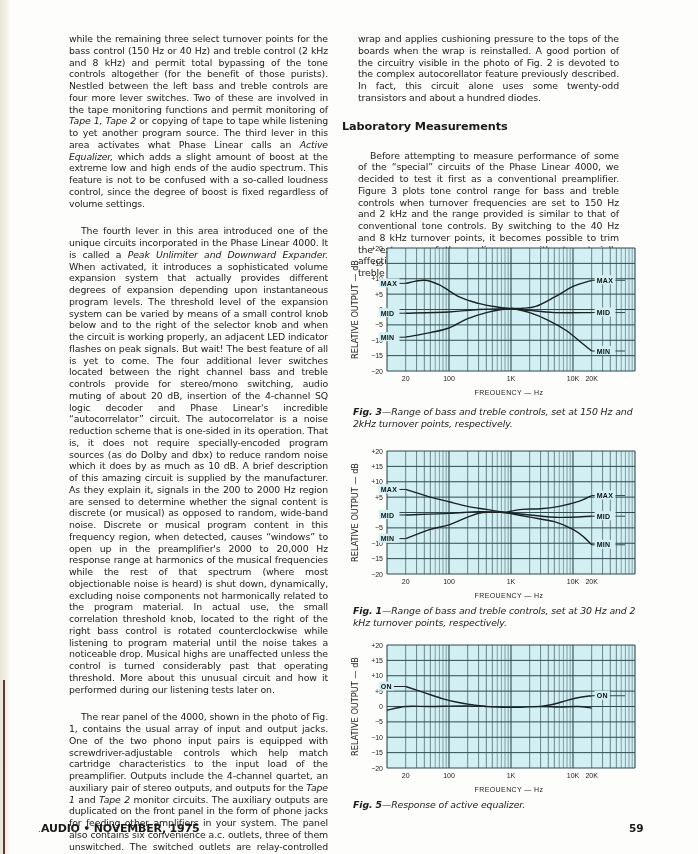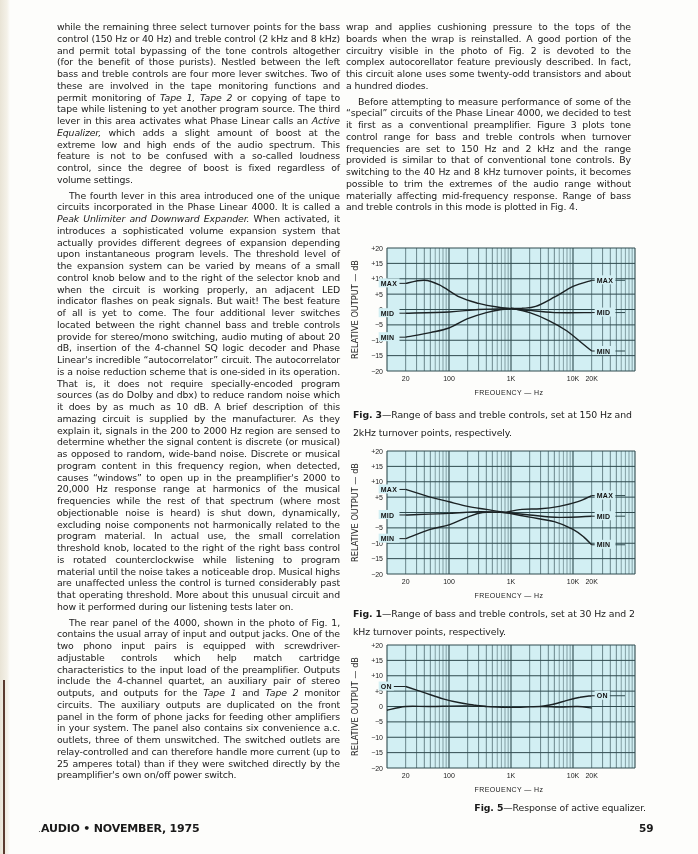--- a/index.html
+++ b/index.html
@@ -14,59 +14,60 @@
     background:linear-gradient(90deg,#e9e4d6 0%, #f4f1e8 70%, #fdfdfb 100%);
   }
   .spine-mark {
     position:absolute; left:3px; top:680px; width:2px; height:174px; background:#5a3a2e;
   }
   .col {
     position:absolute; top:17px;
     font-size:9.35px; line-height:11.75px; letter-spacing:-0.12px;
     text-align:justify;
   }
-  .col p { margin:4px; text-indent:12px; }
+  .col p { margin:16px; text-indent:12px; }
   .col p.noindent { text-indent:0; }
   .col-left { left:53px; width:291px; }
   .col-right { left:342px; width:293px; }
   .heading {
     font-weight:bold; font-size:11.3px; line-height:14px; margin:14px 0 0 0;
     letter-spacing:-0.1px;
   }
   em { font-style:italic; }
   .figure { position:absolute; left:345px; width:300px; }
   .figure svg { display:block; }
   .caption {
     position:absolute; left:353px; width:293px;
-    font-size:9.35px; line-height:18px; letter-spacing:-0.1px;
+    font-size:9.35px; line-height:12px; letter-spacing:-0.1px;font-style:italic;
   }
   .caption .fig-label { font-weight:bold; }
   .footer {
     position:absolute; top:822px; left:41px;
     font-weight:bold; font-size:11px; letter-spacing:-0.2px;
   }
   .footer-dot { position:absolute; left:38px; top:824px; font-size:9px; color:#555; }
   .page-num {
-    position:absolute; top:822px; left:629px; font-weight:bold; font-size:10.5px;margin-left:10px;
+    position:absolute; top:822px; left:629px; font-weight:bold; font-size:10.5px;
   }
 </style>
 </head>
 <body>
 
 <div class="spine"></div>
 <div class="spine-mark"></div>
 
 <div class="col col-left">
   <p class="noindent"><span>while the remaining three select turnover points for the bass control (150 Hz or 40 Hz) and treble control (2 kHz and 8 kHz) and permit total bypassing of the tone controls altogether (for the benefit of those purists). Nestled between the left bass and treble controls are four more lever switches. Two of these are involved in the tape monitoring functions and permit monitoring of </span><em>Tape 1, Tape 2</em><span> or copying of tape to tape while listening to yet another program source. The third lever in this area activates what Phase Linear calls an </span><em>Active Equalizer,</em><span> which adds a slight amount of boost at the extreme low and high ends of the audio spectrum. This feature is not to be confused with a so-called loudness control, since the degree of boost is fixed regardless of volume settings.</span></p>
   <p><span>The fourth lever in this area introduced one of the unique circuits incorporated in the Phase Linear 4000. It is called a </span><em>Peak Unlimiter and Downward Expander.</em><span> When activated, it introduces a sophisticated volume expansion system that actually provides different degrees of expansion depending upon instantaneous program levels. The threshold level of the expansion system can be varied by means of a small control knob below and to the right of the selector knob and when the circuit is working properly, an adjacent LED indicator flashes on peak signals. But wait! The best feature of all is yet to come. The four additional lever switches located between the right channel bass and treble controls provide for stereo/mono switching, audio muting of about 20 dB, insertion of the 4-channel SQ logic decoder and Phase Linear's incredible “autocorrelator” circuit. The autocorrelator is a noise reduction scheme that is one-sided in its operation. That is, it does not require specially-encoded program sources (as do Dolby and dbx) to reduce random noise which it does by as much as 10 dB. A brief description of this amazing circuit is supplied by the manufacturer. As they explain it, signals in the 200 to 2000 Hz region are sensed to determine whether the signal content is discrete (or musical) as opposed to random, wide-band noise. Discrete or musical program content in this frequency region, when detected, causes “windows” to open up in the preamplifier's 2000 to 20,000 Hz response range at harmonics of the musical frequencies while the rest of that spectrum (where most objectionable noise is heard) is shut down, dynamically, excluding noise components not harmonically related to the program material. In actual use, the small correlation threshold knob, located to the right of the right bass control is rotated counterclockwise while listening to program material until the noise takes a noticeable drop. Musical highs are unaffected unless the control is turned considerably past that operating threshold. More about this unusual circuit and how it performed during our listening tests later on.</span></p>
   <p><span>The rear panel of the 4000, shown in the photo of Fig. 1, contains the usual array of input and output jacks. One of the two phono input pairs is equipped with screwdriver-adjustable controls which help match cartridge characteristics to the input load of the preamplifier. Outputs include the 4-channel quartet, an auxiliary pair of stereo outputs, and outputs for the </span><em>Tape 1</em><span> and </span><em>Tape 2</em><span> monitor circuits. The auxiliary outputs are duplicated on the front panel in the form of phone jacks for feeding other amplifiers in your system. The panel also contains six convenience a.c. outlets, three of them unswitched. The switched outlets are relay-controlled and can therefore handle more current (up to 25 amperes total) than if they were switched directly by the preamplifier's own on/off power switch.</span></p>
 </div>
 
 <div class="col col-right">
   <p class="noindent">wrap and applies cushioning pressure to the tops of the boards when the wrap is reinstalled. A good portion of the circuitry visible in the photo of Fig. 2 is devoted to the complex autocorellator feature previously described. In fact, this circuit alone uses some twenty-odd transistors and about a hundred diodes.</p>
+  <div class="heading">Laboratory Measurements</div>
   <p>Before attempting to measure performance of some of the “special” circuits of the Phase Linear 4000, we decided to test it first as a conventional preamplifier. Figure 3 plots tone control range for bass and treble controls when turnover frequencies are set to 150 Hz and 2 kHz and the range provided is similar to that of conventional tone controls. By switching to the 40 Hz and 8 kHz turnover points, it becomes possible to trim the extremes of the audio range without materially affecting mid-frequency response. Range of bass and treble controls in this mode is plotted in Fig. 4.</p>
 </div>
 
 <div class="figure" style="top:240px;">
   <svg class="chart" width="300" height="155" viewBox="0 0 300 155">
       <rect x="42" y="8" width="248" height="123" fill="#d2eff3"></rect>
       <g>
         <line x1="42" y1="8" x2="42" y2="131" stroke="#2f4a4e" stroke-width="1.1"></line>
         <line x1="60.66385973116684" y1="8" x2="60.66385973116684" y2="131" stroke="#4e6a6e" stroke-width="0.8"></line>
         <line x1="71.58151779261907" y1="8" x2="71.58151779261907" y2="131" stroke="#4e6a6e" stroke-width="0.8"></line>
@@ -381,19 +382,19 @@
         <g>
           <rect x="249.66385973116684" y="53.7375" width="15.2" height="9" fill="#d2eff3"></rect>
           <text x="251.66385973116684" y="61.3375" font-size="7" font-weight="bold" font-family="&quot;Liberation Sans&quot;, sans-serif" fill="#111" letter-spacing="0.3">ON</text>
           <line x1="249.66385973116684" y1="58.7375" x2="246.66385973116684" y2="58.7375" stroke="#1b2224" stroke-width="1"></line>
           <line x1="264.8638597311668" y1="58.7375" x2="280" y2="58.7375" stroke="#2f4a4e" stroke-width="1"></line>
         </g>
         <path d="M42.0,73.2 C45.1,72.6 53.4,70.1 60.7,69.5 C67.9,68.9 75.0,69.6 85.3,69.5 C95.7,69.4 109.2,68.7 122.7,68.9 C136.1,69.0 153.8,70.3 166.0,70.4 C178.2,70.5 187.5,69.6 195.6,69.5 C203.6,69.4 208.0,70.1 214.2,70.1 C220.5,70.1 227.5,69.3 232.9,69.5 C238.3,69.7 244.4,70.8 246.7,71.0" fill="none" stroke="#1b2224" stroke-width="1.4"></path>
       </g>
     </svg>
 </div>
-<div class="caption" style="top:799px;text-align:right;">
+<div class="caption" style="top:799px;">
   <span class="fig-label">Fig. 5</span><span>—Response of active equalizer.</span>
 </div>
 
 <div class="footer-dot">.</div>
 <div class="footer">AUDIO • NOVEMBER, 1975</div>
 <div class="page-num">59</div>
 
 </body></html>

